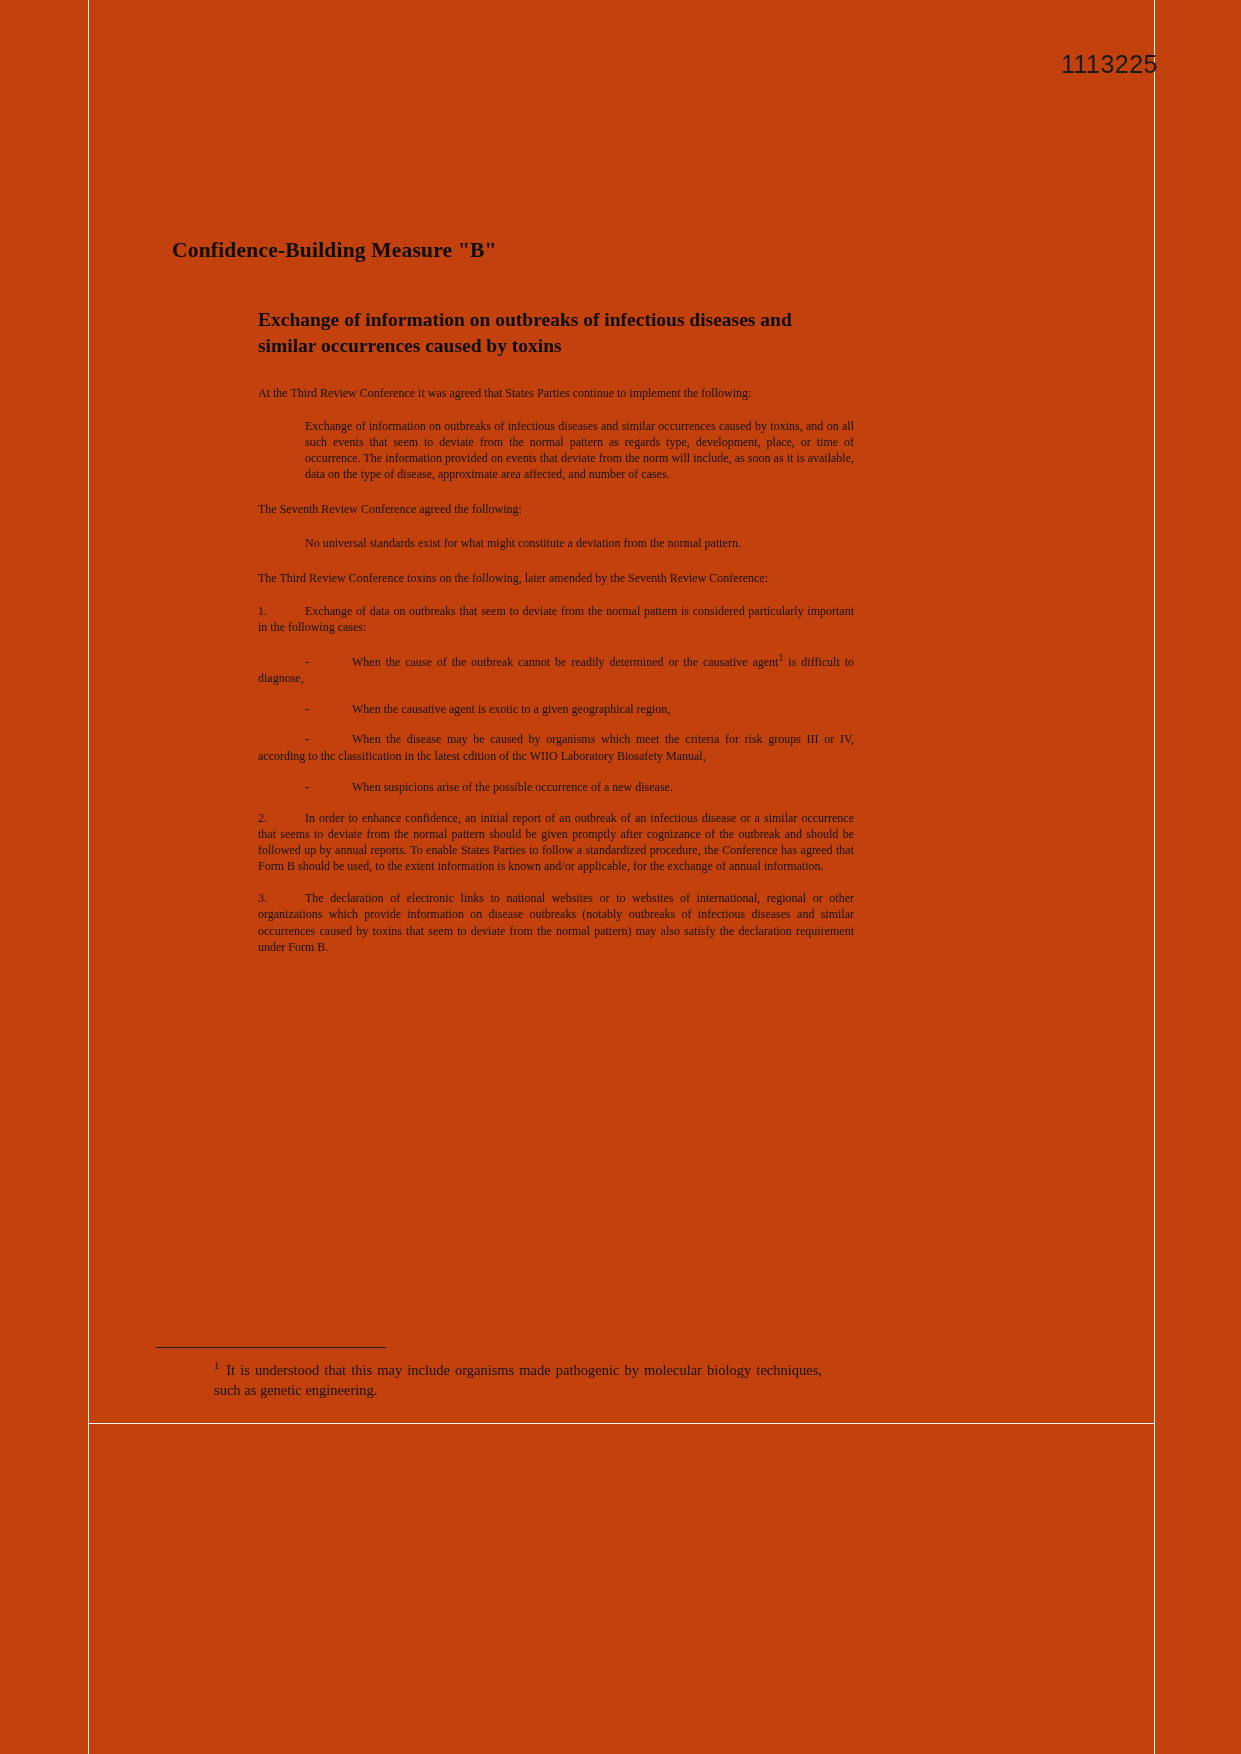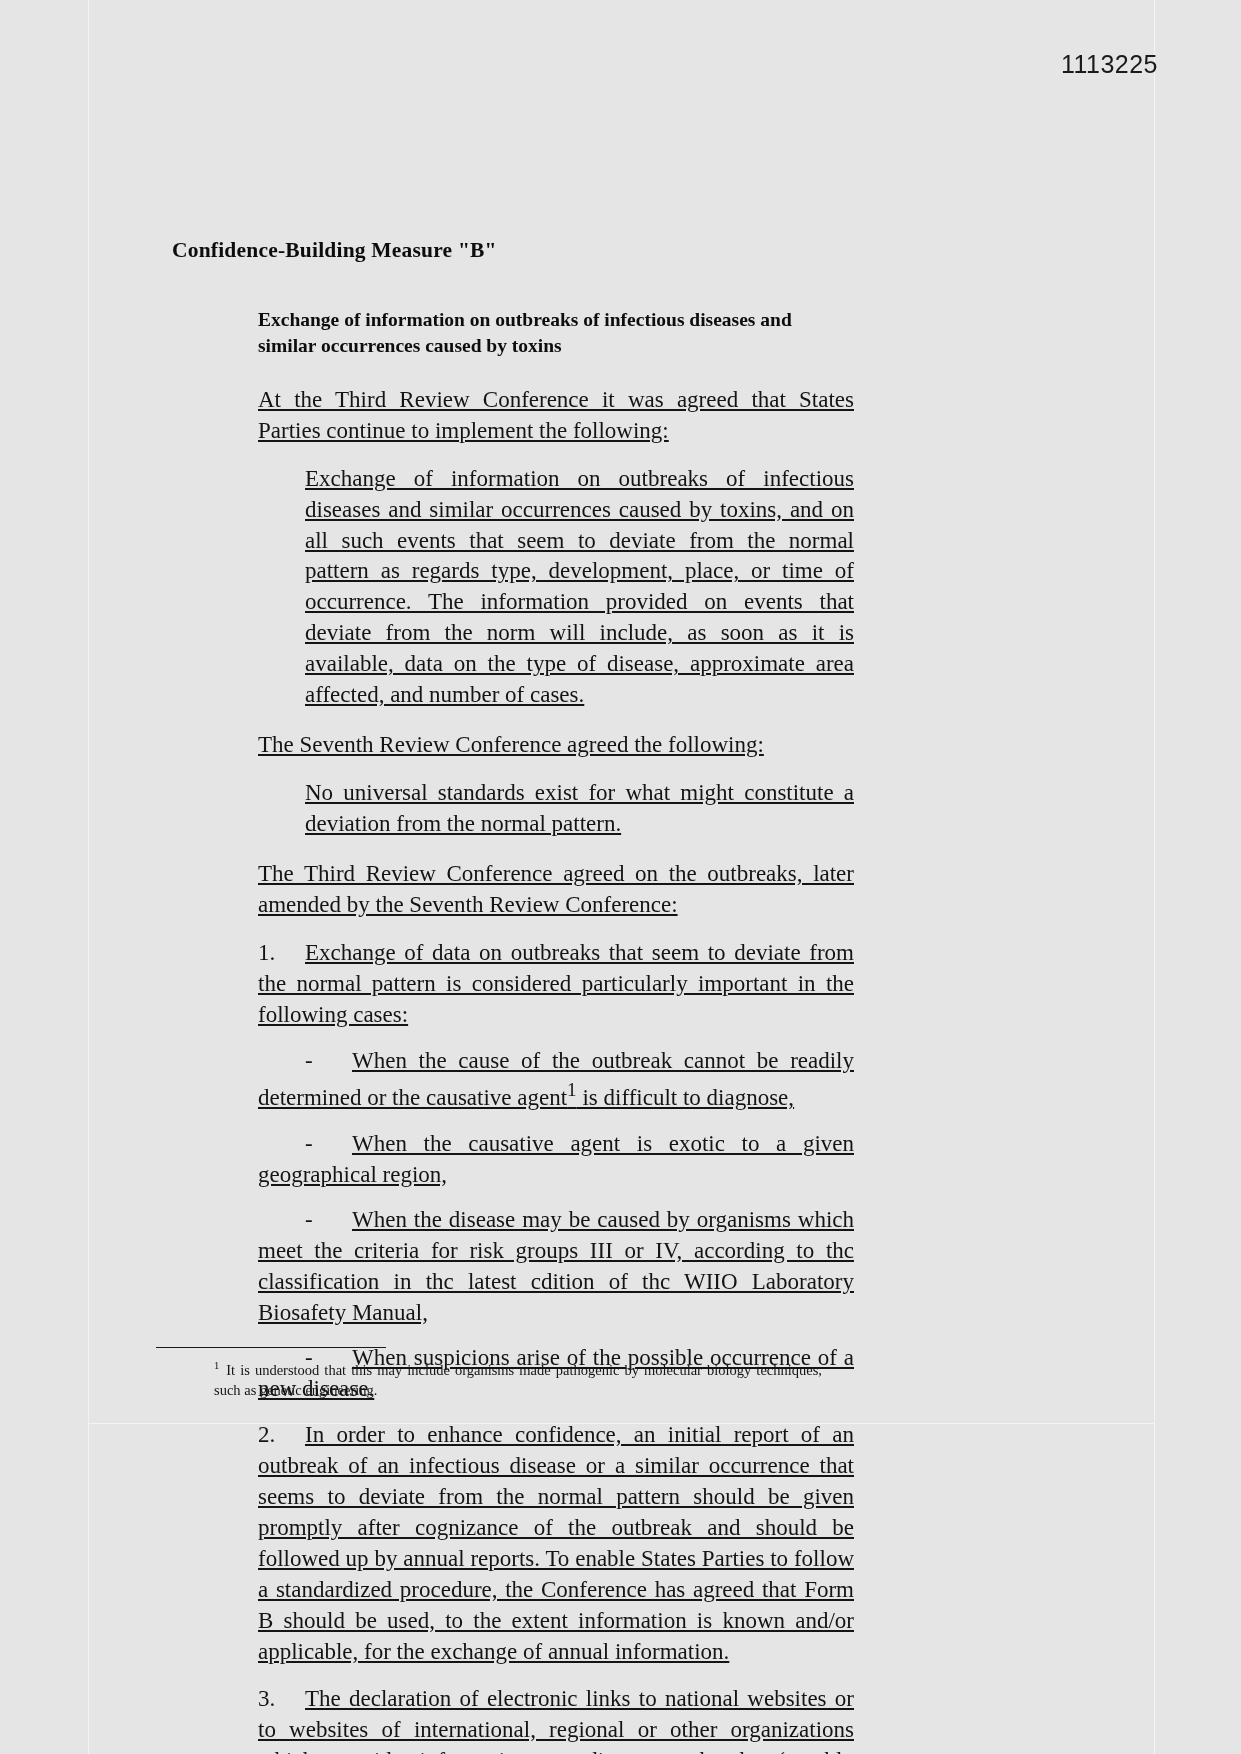--- a/index.html
+++ b/index.html
@@ -8,21 +8,21 @@
     background: #ffffff;
   }
   body {
     font-family: "Liberation Serif", "DejaVu Serif", serif;
     color: #000000;
   }
   .page {
     position: relative;
     width: 1241px;
     height: 1754px;
-    background: #e5e5e5;
+    background: #c2410c;
     overflow: hidden;
   }
   
   .scan-edge-left {
     position: absolute;
     left: 88px; top: 0; bottom: 0;
     width: 1px;
     background: #f2f2f0;
   }
   .scan-edge-right {
@@ -71,25 +71,24 @@
   .subtitle {
     font-size: 19.5px;
     font-weight: bold;
     line-height: 1.33;
     color: #0d0d0d;
     margin: 0 0 26px 0;
   }
 
   p {
     margin: 0 0 17px 0;
-    font-size: 23px;
+    font-size: 12px;
     line-height: 1.345;
     text-align: justify;
     color: #141414;
-    text-decoration: underline;
   }
   p:last-child { margin-bottom: 0; }
 
   .quote {
     margin-left: 47px;
     width: 549px;
     margin-bottom: 19px;
   }
   .quote p { margin-bottom: 0; }
 
@@ -170,21 +169,21 @@
         <p>Exchange of information on outbreaks of infectious diseases and similar occurrences caused by toxins, and on all such events that seem to deviate from the normal pattern as regards type, development, place, or time of occurrence. The information provided on events that deviate from the norm will include, as soon as it is available, data on the type of disease, approximate area affected, and number of cases.</p>
       </div>
 
       <p>The Seventh Review Conference agreed the following:</p>
 
       <div class="quote">
         <p>No universal standards exist for what might constitute a deviation from the normal pattern.</p>
       </div>
 
 
-      <p>The Third Review Conference agreed on the outbreaks, later amended by the Seventh Review Conference:</p>
+      <p>The Third Review Conference toxins on the following, later amended by the Seventh Review Conference:</p>
 
       <p class="numbered">
         <span class="num-label">1.</span><span>Exchange of data on outbreaks that seem to deviate from the normal pattern is considered particularly important in the following cases:</span>
       </p>
 
       <p class="dash-item">
         <span class="dash-label">-</span><span>When the cause of the outbreak cannot be readily determined or the causative agent</span><sup>1</sup><span> is difficult to diagnose,</span>
       </p>
 
       <p class="dash-item tight">

